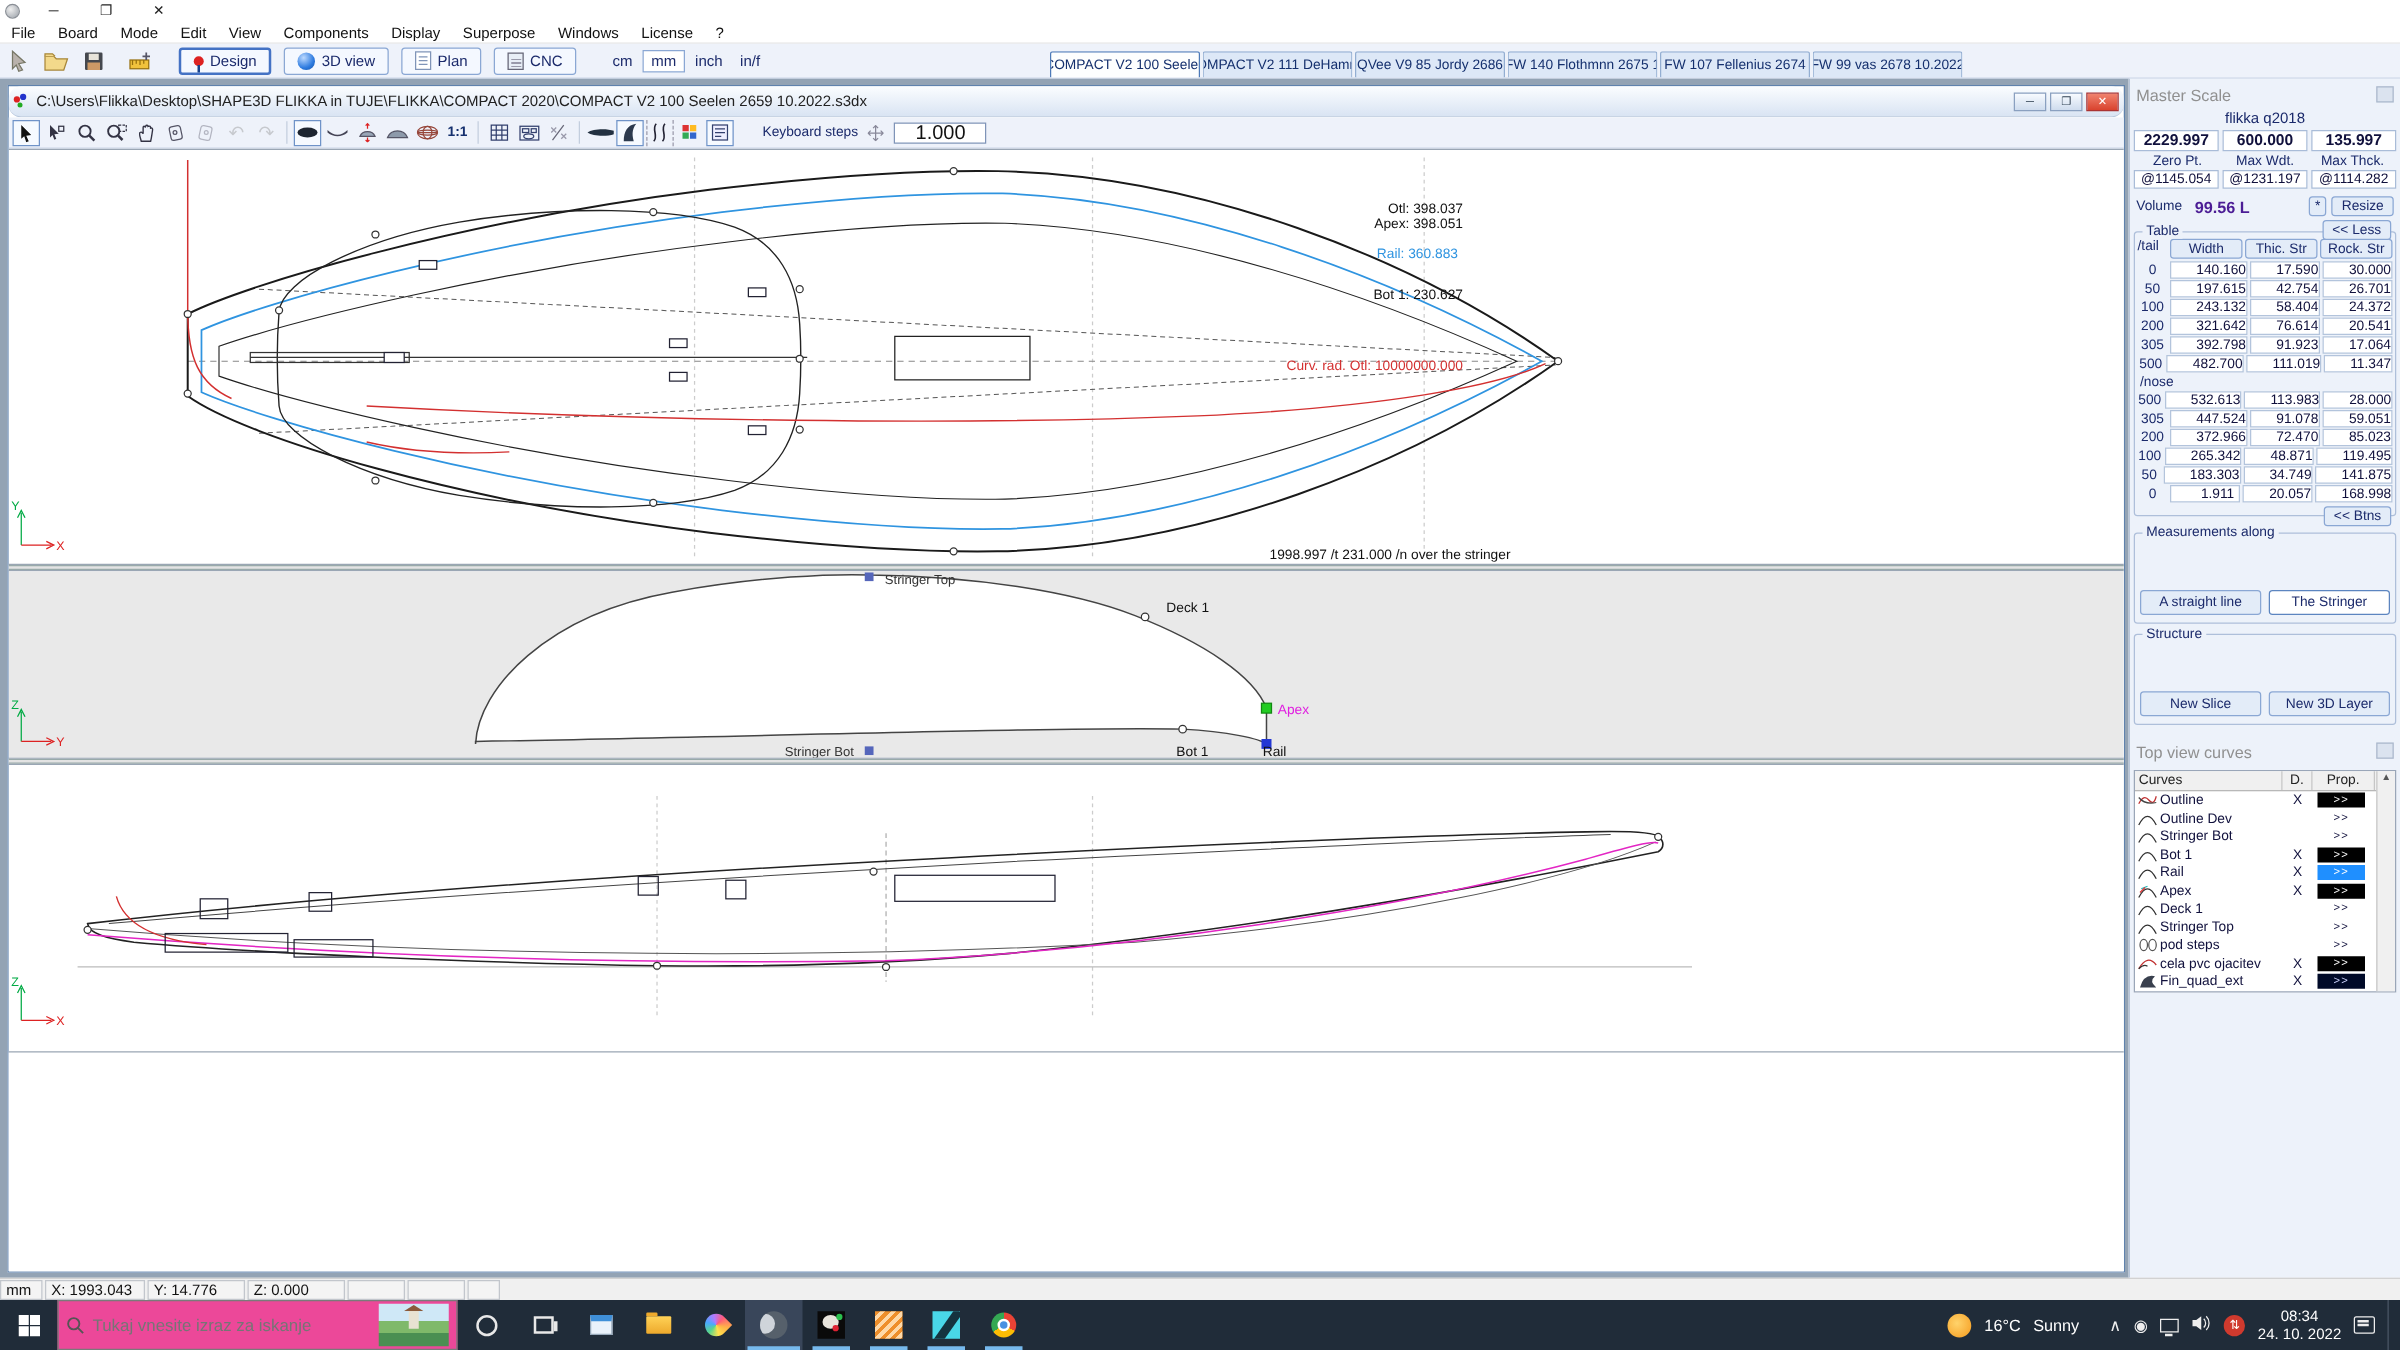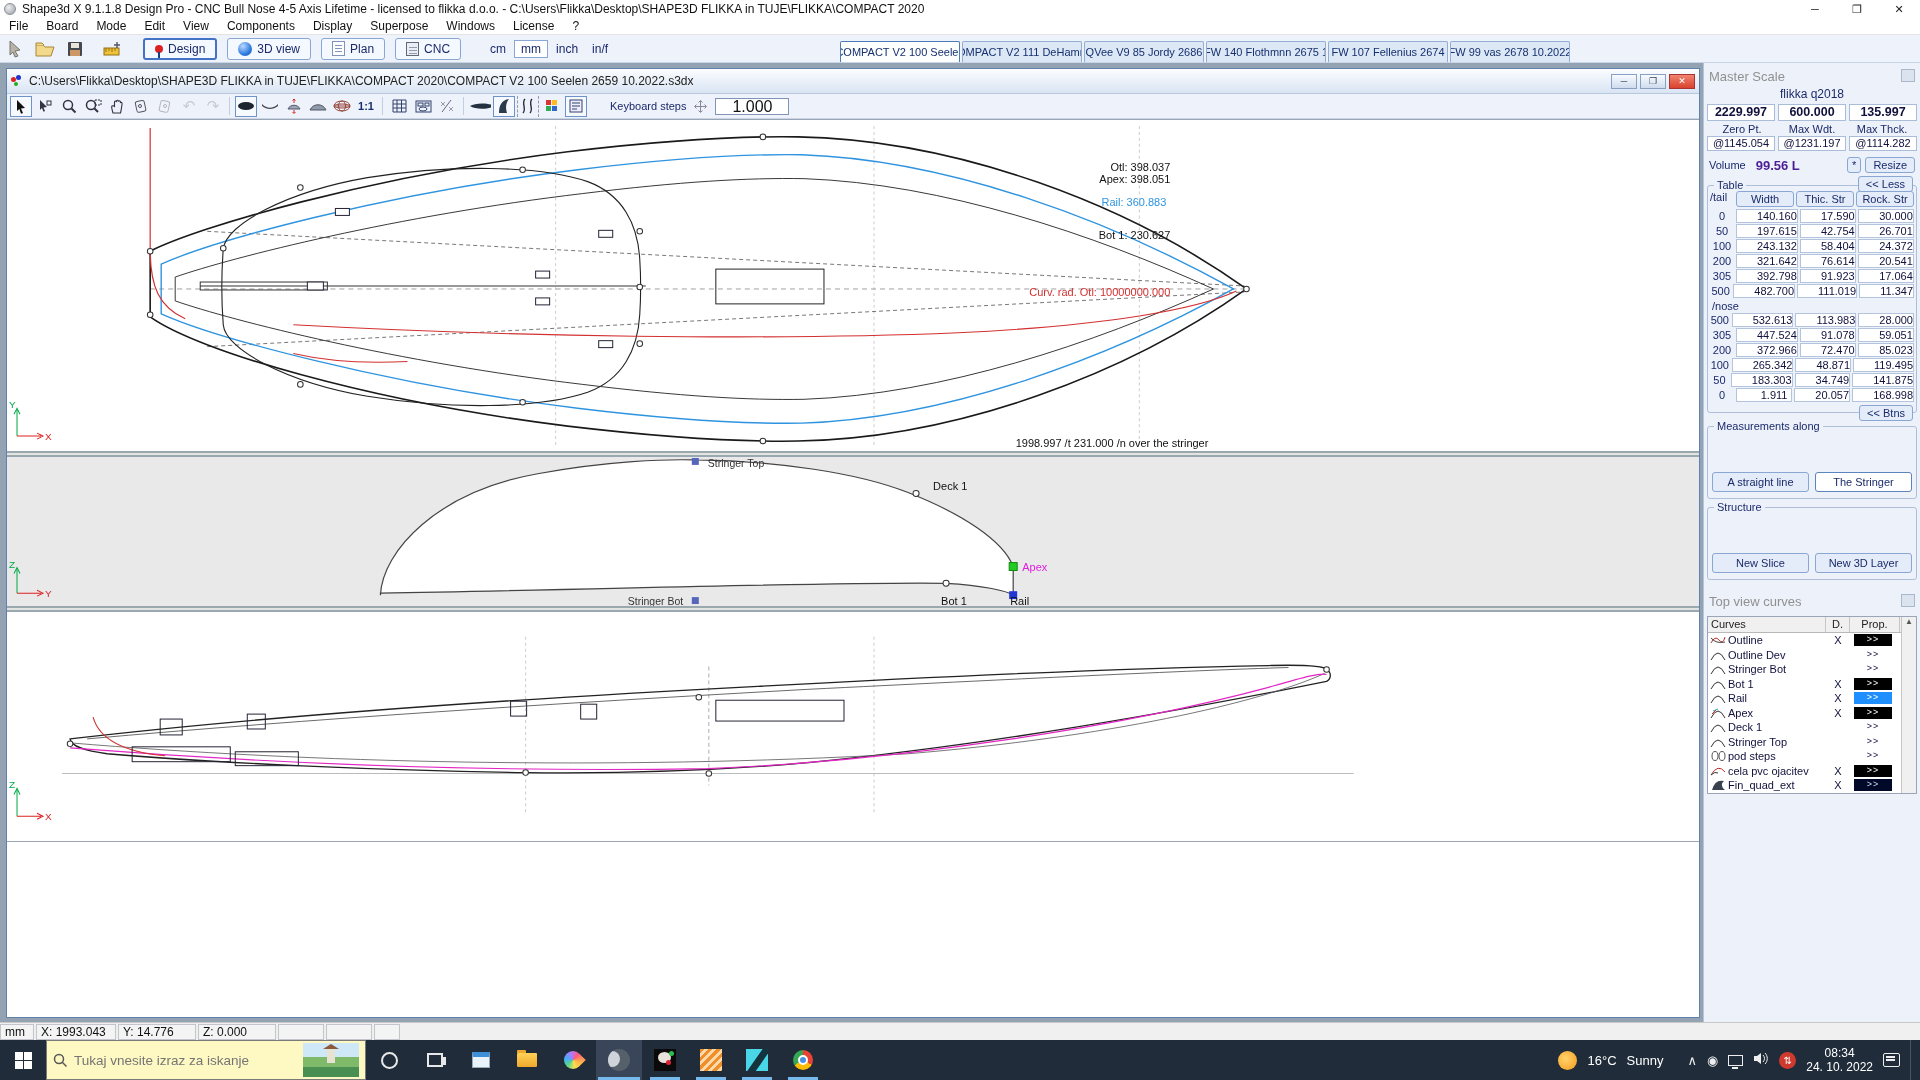--- a/index.html
+++ b/index.html
@@ -28,21 +28,21 @@
   .unit { padding:1px 6px; }
   .unit.active { background:#fff; border:1px solid #8aa7d4; }
   .board-tabs { display:flex; margin-left:auto; margin-right:350px; height:21px; align-self:flex-end; }
   .tab { width:120px; border:1px solid #93aed2; border-bottom:none; background:#dde8f7; font-size:11px; color:#15306e; display:flex; align-items:center; justify-content:center; white-space:nowrap; overflow:hidden; margin-left:2px; border-radius:2px 2px 0 0;}
   .tab.active { background:#fdfefe; border-color:#4d7ab8; }
 
   
   .workspace { height:959px; display:flex; }
   .mdi { flex:1; position:relative; background:#93a3b4; }
   .docwin { position:absolute; left:6px; top:5px; right:3px; bottom:4px; background:#fff; border:1px solid #5f82ad; display:flex; flex-direction:column; }
-  .doc-titlebar { height:14px; background:linear-gradient(#fbfdff,#d9e4f3); border-bottom:1px solid #b9c8dd; display:flex; align-items:center; font-size:12px; color:#222; padding:12px 4px; }
+  .doc-titlebar { height:14px; background:linear-gradient(#fbfdff,#d9e4f3); border-bottom:1px solid #b9c8dd; display:flex; align-items:center; font-size:12px; color:#222; padding:12px 4px;border-radius:10px; }
   .doc-ico { width:12px; height:12px; margin-right:6px; position:relative; }
   .doc-ico i { position:absolute; border-radius:50%; }
   .doc-ico .r { width:5px; height:5px; background:#d22; left:0; top:2px; }
   .doc-ico .b { width:5px; height:5px; background:#23c; left:5px; top:0; }
   .doc-ico .g { width:4px; height:4px; background:#2a2; left:3px; top:7px; }
   .doc-titlebar .dtitle { flex:1; white-space:nowrap; overflow:hidden; }
   .doc-btn { width:26px; height:15px; margin-left:3px; border:1px solid #8aa0c0; background:linear-gradient(#f8fbff,#cfdcee); font-size:9px; line-height:13px; text-align:center; color:#345; }
   .doc-btn.close { background:linear-gradient(#f0836f,#d9432e); color:#fff; border-color:#a33; }
 
   .doc-toolbar { height:25px; background:#eef2fa; border-bottom:1px solid #c9d4e6; display:flex; align-items:center; font-size:11px; color:#1b2a6b; padding-left:2px; }
@@ -108,21 +108,21 @@
   .sb-cell { border:1px solid #c2c6cc; height:16px; line-height:14px; padding:0 4px; margin-right:2px; background:#f4f4f4; white-space:nowrap; }
 
   
   .taskbar { height:40px; background:#202c39; display:flex; align-items:stretch; color:#fff; }
   .tb-slot { width:46px; display:flex; align-items:center; justify-content:center; position:relative; }
   .tb-slot.running:after { content:""; position:absolute; bottom:0; left:8px; right:8px; height:3px; background:#76b9ed; }
   .tb-slot.activeapp { background:#39465a; }
   .tb-slot.activeapp:after { left:2px; right:2px; }
   .start-ico { width:17px; height:17px; display:grid; grid-template-columns:8px 8px; grid-template-rows:8px 8px; gap:1px; }
   .start-ico i { background:#fff; }
-  .search-box { width:320px; background:#fef9c3; margin:0; display:flex; align-items:center; padding:0 6px; gap:6px; border:1px solid #7a7a7a; }
+  .search-box { width:320px; background:#ec4899; margin:0; display:flex; align-items:center; padding:0 6px; gap:6px; border:1px solid #7a7a7a; }
   .search-box input { flex:1; border:none; outline:none; font-size:13.5px; color:#333; font-family:"Liberation Sans",sans-serif; background:transparent; }
   .search-img { width:56px; height:34px; background:linear-gradient(180deg,#cfe8f7 0 40%,#7fb96a 40% 70%,#4a8f52 70% 100%); position:relative; overflow:hidden; }
   .search-img:before { content:""; position:absolute; left:24px; top:4px; width:8px; height:16px; background:#e8e2d2; }
   .search-img:after { content:""; position:absolute; left:20px; top:1px; width:16px; height:5px; background:#8a5a3a; clip-path:polygon(50% 0,100% 100%,0 100%); }
   .ring { width:17px; height:17px; border:2px solid #e8e8e8; border-radius:50%; }
   .taskview-ico { width:16px; height:14px; border:2px solid #e8e8e8; position:relative; background:transparent; }
   .taskview-ico:after{ content:""; position:absolute; right:-5px; top:2px; width:3px; height:8px; background:#e8e8e8; }
   .winapp-ico { width:18px; height:16px; background:#eaf2fb; border:1px solid #9ab; border-top:5px solid #3f8fd8; }
   .folder-ico { width:20px; height:14px; background:linear-gradient(#ffd257,#eda92c); border-radius:1px; position:relative; }
   .folder-ico:before { content:""; position:absolute; top:-3px; left:0; width:9px; height:3px; background:#eda92c; border-radius:1px 1px 0 0; }
@@ -147,21 +147,20 @@
   .clock { text-align:center; font-size:12px; line-height:14px; }
   .notif-ico { width:17px; height:14px; border:1.5px solid #eee; border-radius:2px; position:relative; }
   .notif-ico:after { content:""; position:absolute; left:2px; top:2px; width:9px; height:1.5px; background:#eee; box-shadow:0 3px 0 #eee; }
   .show-desktop { width:4px; border-left:1px solid #4a5666; }
 </style>
 </head>
 <body>
 
 <div class="titlebar">
   <div class="app-ico"></div>
-  <div class="title">Shape3d X 9.1.1.8 Design Pro - CNC Bull Nose 4-5 Axis Lifetime - licensed to flikka d.o.o. - C:\Users\Flikka\Desktop\SHAPE3D FLIKKA in TUJE\FLIKKA\COMPACT 2020</div>
   <div class="win-controls">
     <div class="win-btn">─</div>
     <div class="win-btn">❐</div>
     <div class="win-btn">✕</div>
   </div>
 </div>
 
 <div class="menubar" id="menubar">
     <span class="menu-item">File</span>
     <span class="menu-item">Board</span>

